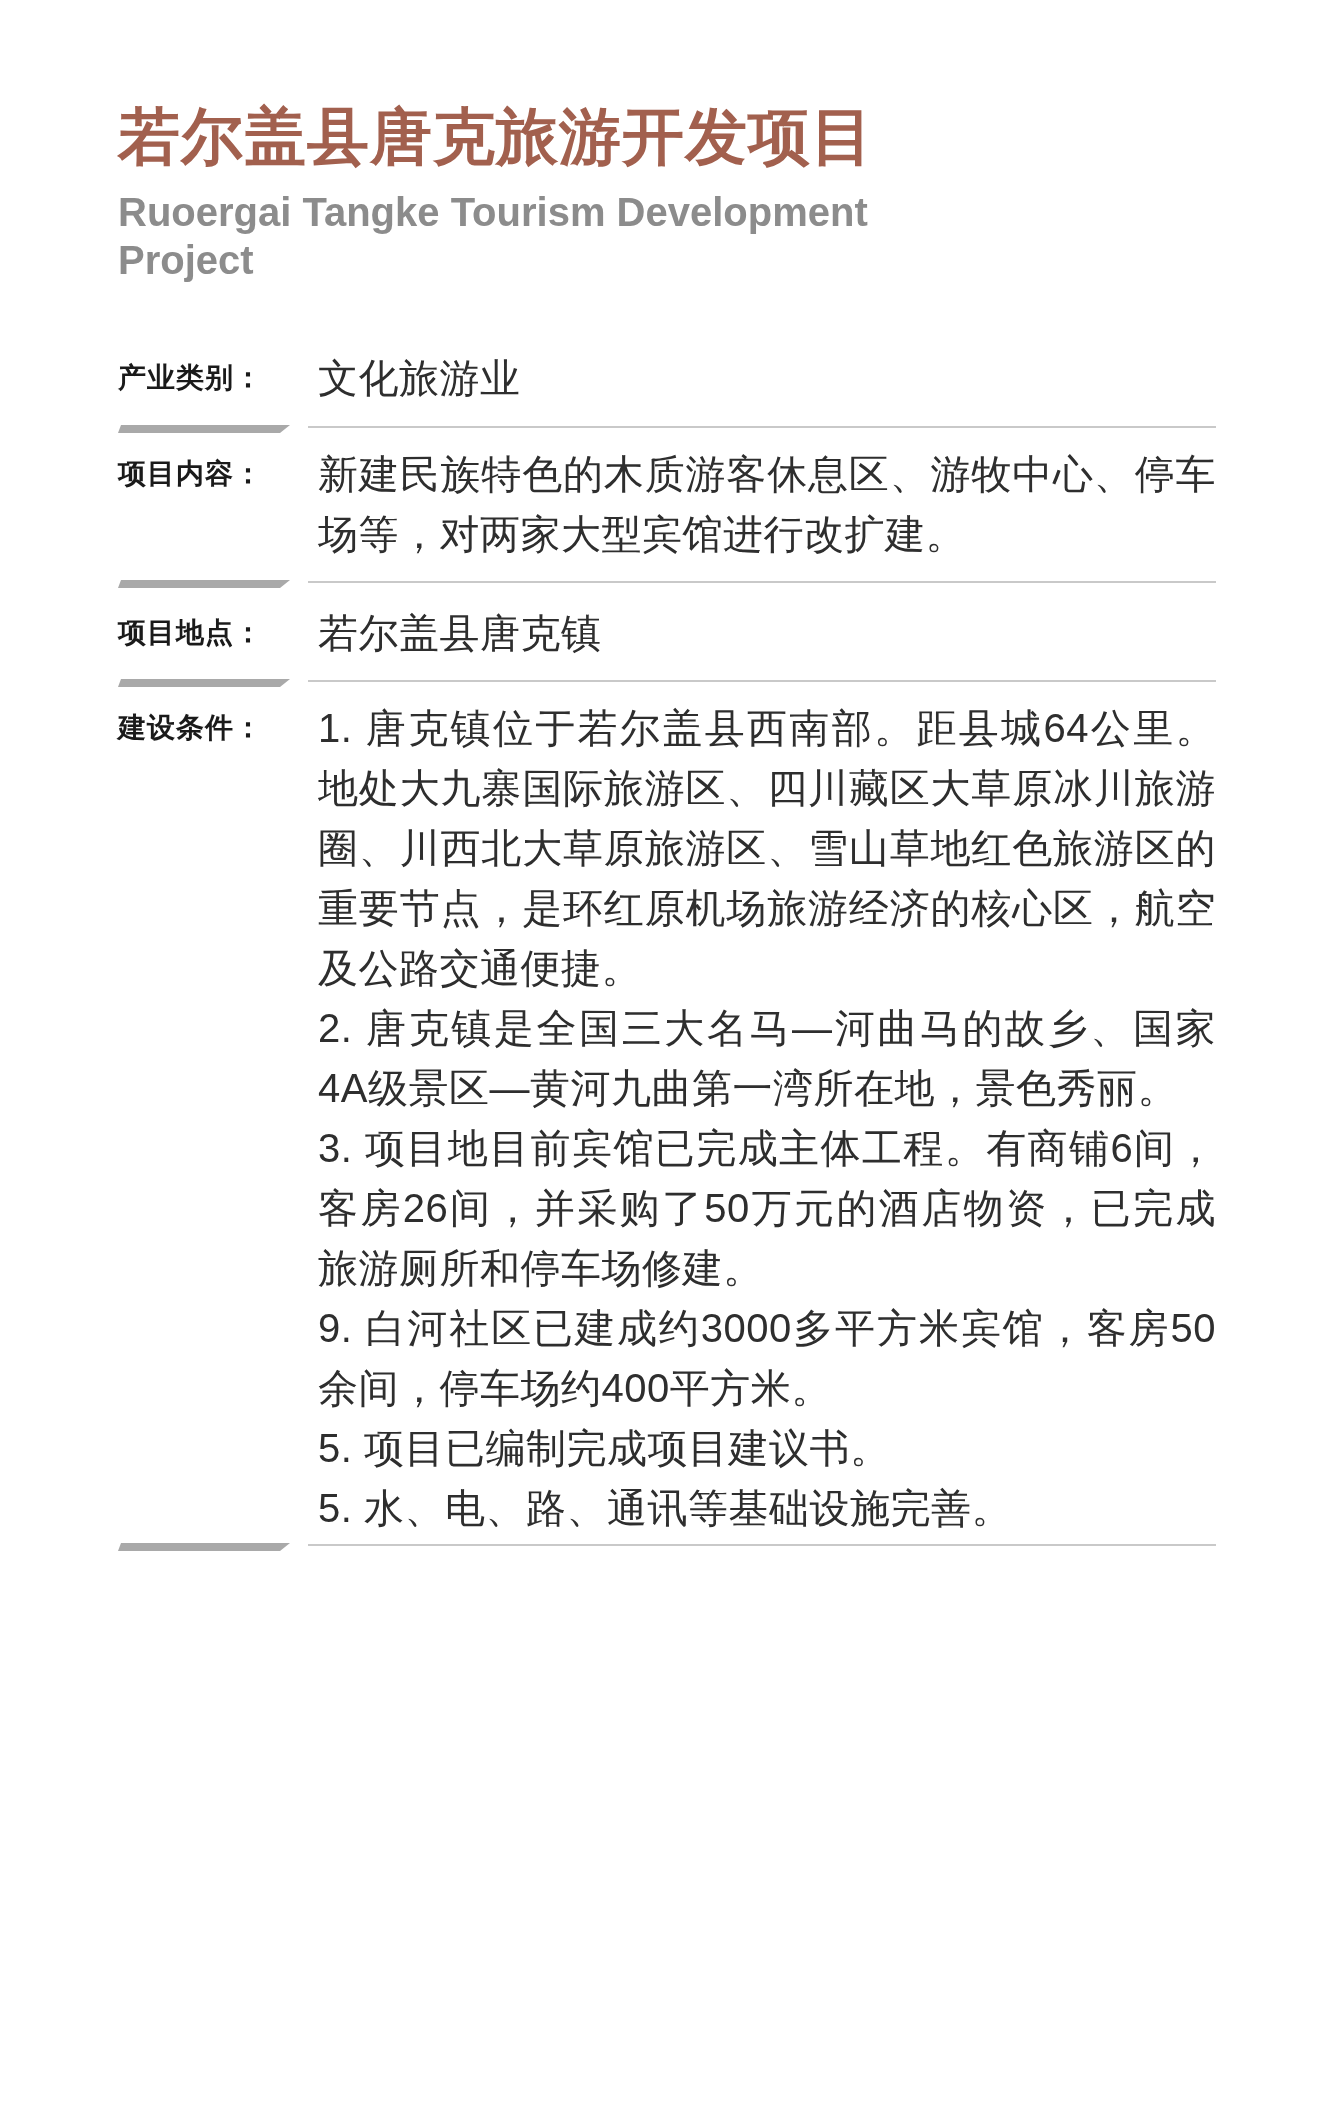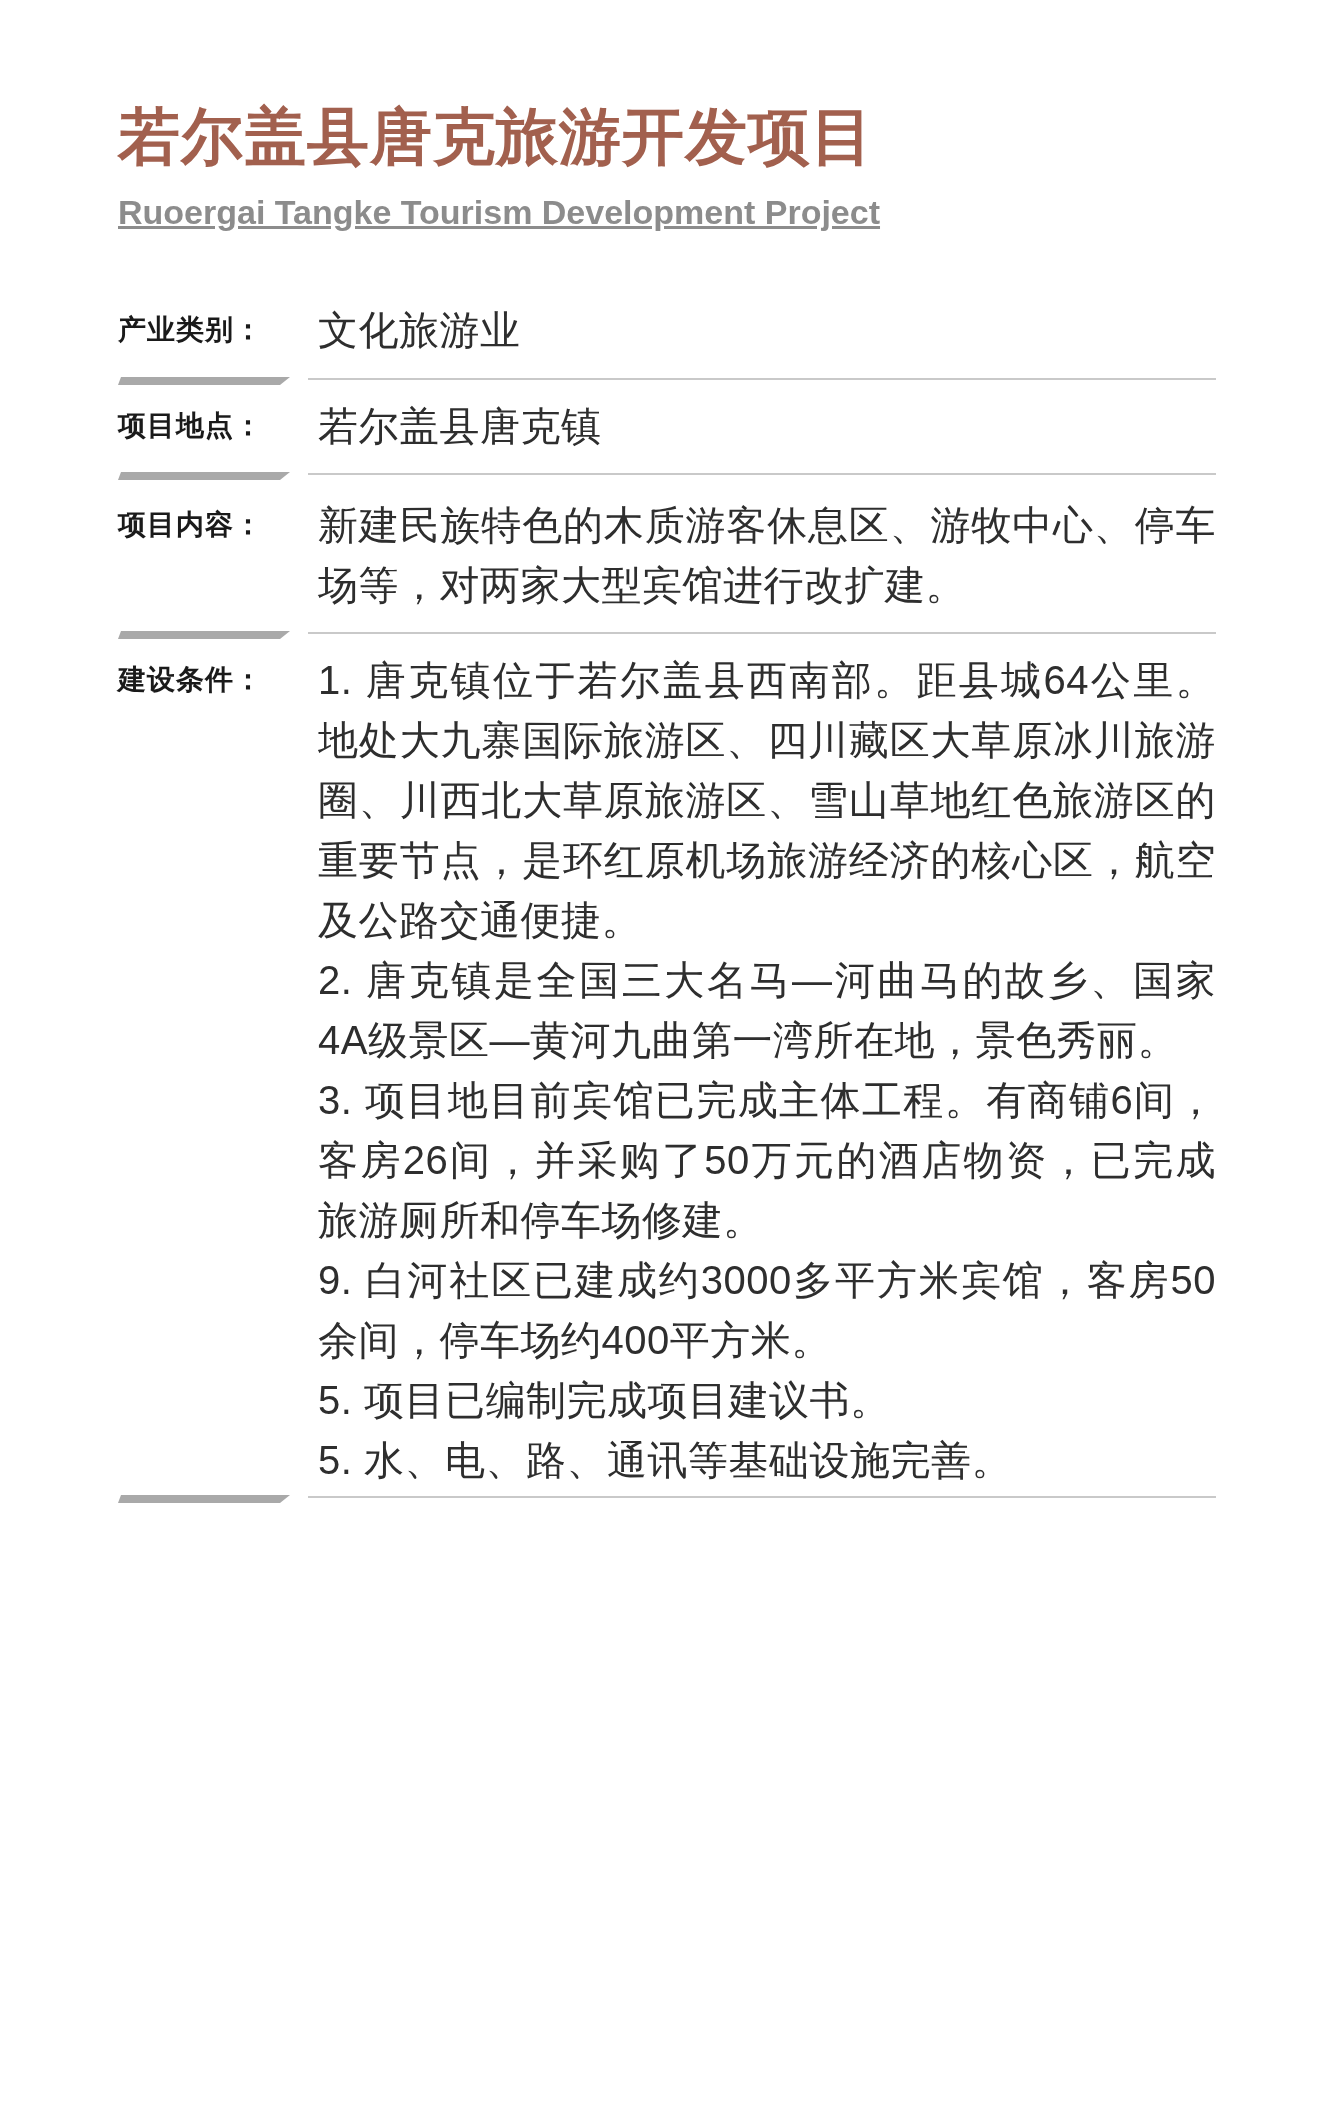--- a/index.html
+++ b/index.html
@@ -11,24 +11,23 @@
   .page { padding: 100px 118px 0 118px; width: 1098px; }
 
   .doc-title {
     margin: 0;
     font-size: 62px; font-weight: 700; line-height: 74px;
     letter-spacing: 1px;
     color: var(--title-color, #A2604E);
   }
   .doc-subtitle {
     margin: 14px 0 0 0;
-    font-size: 34px; font-weight: 700; line-height: 48px;
+    font-size: 40px; font-weight: 700; line-height: 48px;
     color: var(--subtitle-color, #8C8C8C);
     max-width: 880px;
-    text-decoration: underline;
   }
 
   .info-table { margin-top: 54px; }
 
   .row { display: flex; align-items: stretch; }
 
   .label-cell {
     position: relative;
     flex: 0 0 172px; width: 172px;
     margin-right: 18px;
@@ -85,35 +84,35 @@
       <span class="label-text">产业类别：</span>
       <span class="label-bar"></span>
     </div>
     <div class="value-cell">
           <p class="para">文化旅游业</p>
         </div>
   </div>
 
   <div class="row">
     <div class="label-cell">
+      <span class="label-text">项目内容：</span>
+      <span class="label-bar"></span>
+    </div>
+    <div class="value-cell">
+          <p class="para">新建民族特色的木质游客休息区、游牧中心、停车场等，对两家大型宾馆进行改扩建。</p>
+        </div>
+  </div>
+
+  <div class="row">
+    <div class="label-cell">
       <span class="label-text">项目地点：</span>
       <span class="label-bar"></span>
     </div>
     <div class="value-cell">
           <p class="para">若尔盖县唐克镇</p>
-        </div>
-  </div>
-
-  <div class="row">
-    <div class="label-cell">
-      <span class="label-text">项目内容：</span>
-      <span class="label-bar"></span>
-    </div>
-    <div class="value-cell">
-          <p class="para">新建民族特色的木质游客休息区、游牧中心、停车场等，对两家大型宾馆进行改扩建。</p>
         </div>
   </div>
 
   <div class="row">
     <div class="label-cell">
       <span class="label-text">建设条件：</span>
       <span class="label-bar"></span>
     </div>
     <div class="value-cell">
           <p class="para">1. 唐克镇位于若尔盖县西南部。距县城64公里。地处大九寨国际旅游区、四川藏区大草原冰川旅游圈、川西北大草原旅游区、雪山草地红色旅游区的重要节点，是环红原机场旅游经济的核心区，航空及公路交通便捷。</p>

